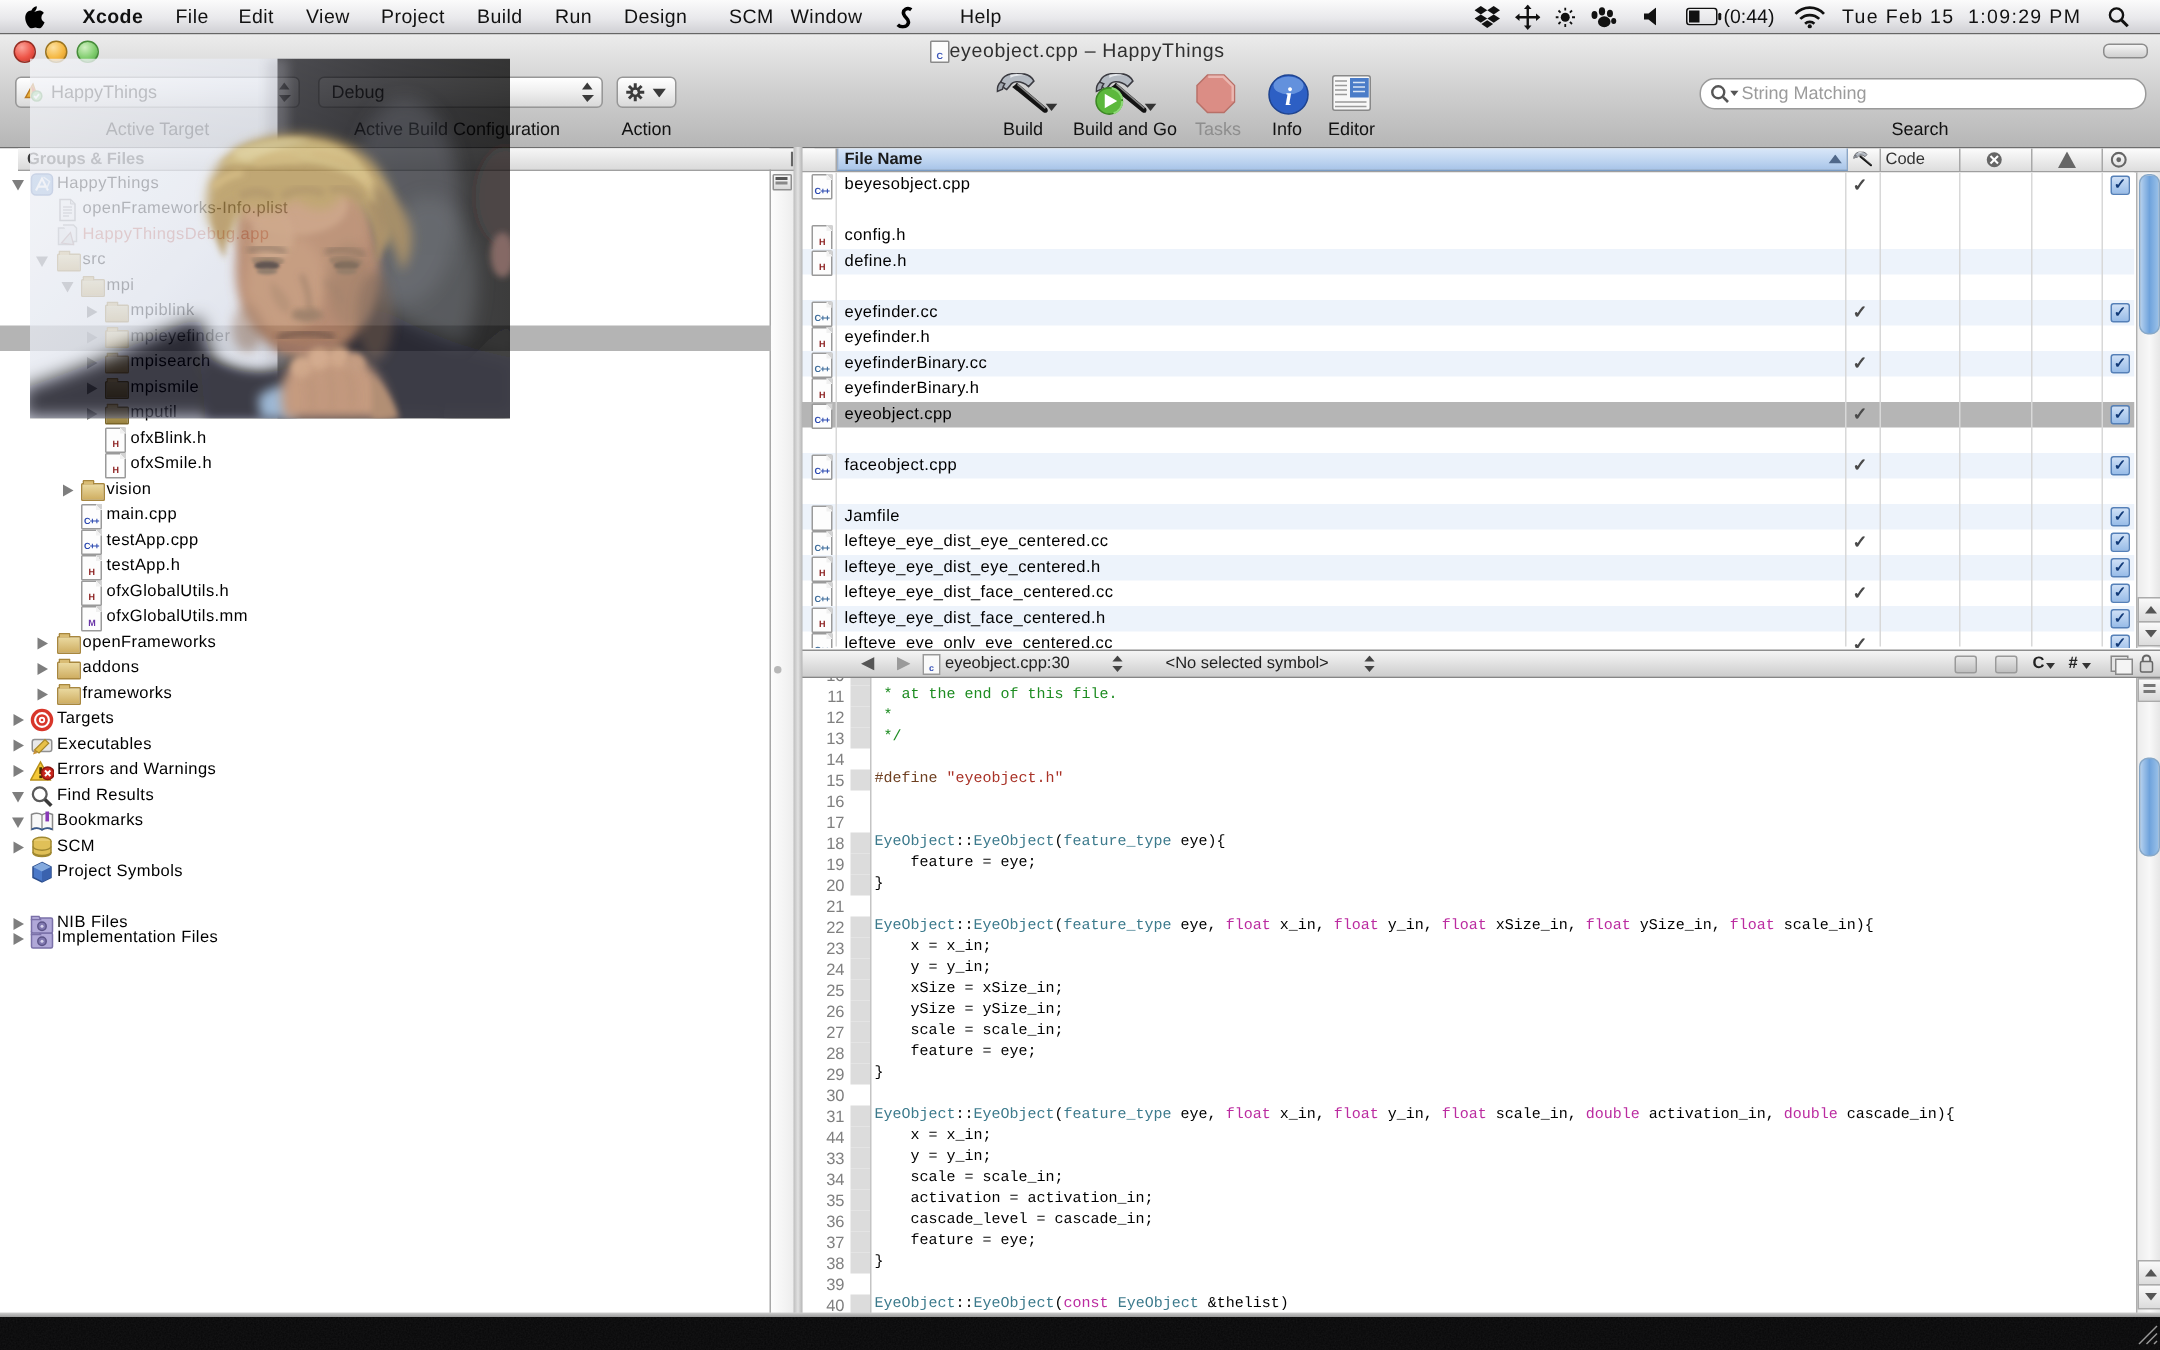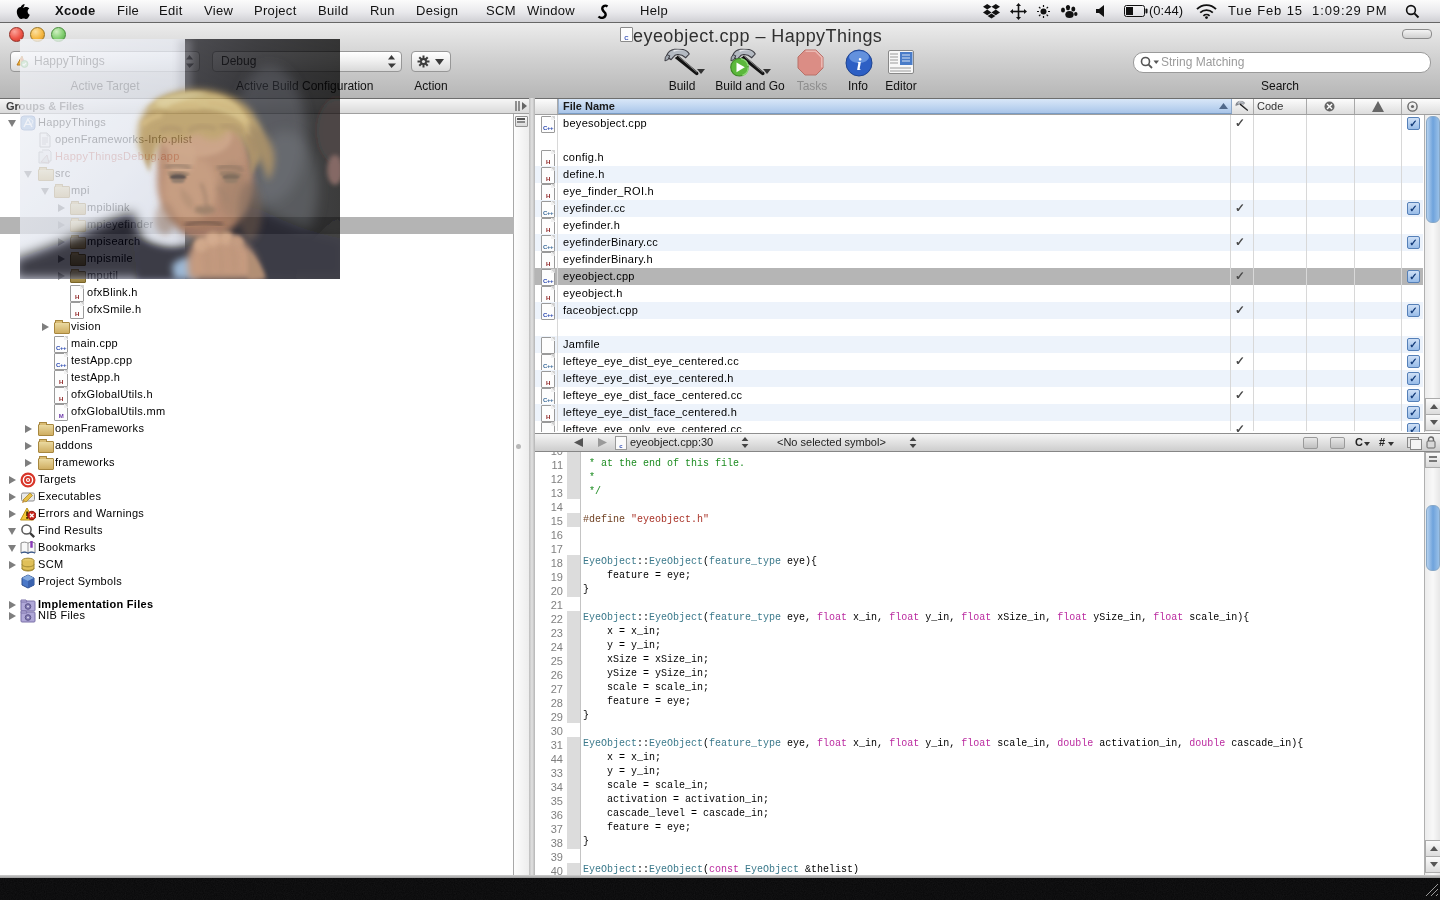--- a/index.html
+++ b/index.html
@@ -7,28 +7,28 @@
 .ab{position:absolute;}
 
 #menubar{left:0;top:0;width:1440px;height:22px;
  background:linear-gradient(#fbfbfb,#e9e9ec 55%,#d0d0d4);border-bottom:1px solid #666;}
 .mi{position:absolute;top:0;height:22px;line-height:22px;font-size:13px;color:#111;letter-spacing:0.3px;}
 .mir{position:absolute;top:0;height:22px;line-height:22px;font-size:13px;color:#111;letter-spacing:0.9px;}
 
 #toolbar{left:0;top:23px;width:1440px;height:75px;
  background:linear-gradient(#ececec,#d2d2d2 45%,#b6b6b6);border-bottom:1px solid #6e6e6e;}
 .tl{position:absolute;top:3.5px;width:13px;height:13px;border-radius:50%;}
-#title{position:absolute;top:3px;left:633px;font-size:18px;color:#303030;letter-spacing:0.45px;}
+#title{position:absolute;top:3px;left:633px;font-size:13px;color:#303030;letter-spacing:0.45px;}
 .popup{position:absolute;top:28px;height:19px;border:1px solid #979797;border-radius:4px;
  background:linear-gradient(#ffffff,#f0f0f0 45%,#d9d9d9);font-size:12px;color:#222;}
 .pstep{position:absolute;right:5px;top:2px;width:9px;height:15px;}
 .lab{position:absolute;top:56px;font-size:12px;color:#111;text-align:center;}
 
 #sidebar{left:0;top:99px;width:513px;height:778px;background:#fff;border-right:1px solid #a8a8a8;}
-#gfhead{left:0;top:99px;width:531px;height:14px;
+#gfhead{left:12px;top:99px;width:531px;height:14px;
  background:linear-gradient(#f6f6f6,#dadada);border-bottom:1px solid #a0a0a0;}
 #strip{left:514px;top:114px;width:16px;height:763px;
  background:linear-gradient(90deg,#fdfdfd,#ececec);border-right:1px solid #a8a8a8;}
 .trow{position:absolute;height:17px;line-height:17px;font-size:11px;color:#000;white-space:nowrap;letter-spacing:0.3px;}
 .tri{position:absolute;width:0;height:0;}
 .tri.r{border-left:7px solid #7e7e7e;border-top:4.5px solid transparent;border-bottom:4.5px solid transparent;}
 .tri.d{border-top:7px solid #7e7e7e;border-left:4.5px solid transparent;border-right:4.5px solid transparent;}
 #selrow{left:0;top:217px;width:514px;height:17px;background:#b4b4b4;}
 
 #listhead{left:531px;top:99px;width:909px;height:15px;background:linear-gradient(#fcfcfc,#dddddd);border-bottom:1px solid #9f9f9f;}
@@ -542,21 +542,21 @@
 <div class="trow ab" style="left:0;top:573.0px;width:513px;">
 <span style="position:absolute;left:20px;top:0.5px;width:16px;height:16px;">
       <svg width="16" height="16" viewBox="0 0 16 16" style="position:absolute;left:0;top:0;">
         <path d="M8 1l6 3v7l-6 3-6-3V4z" fill="#4a78c8" stroke="#2c4e8c"></path>
         <path d="M8 1l6 3-6 3-6-3z" fill="#84aade"></path>
         <path d="M8 7v7l6-3V4z" fill="#3a62ae"></path>
       </svg>
     </span>
 <span style="position:absolute;left:38px;">Project Symbols</span>
 </div>
-<div class="trow ab" style="left:0;top:596px;width:513px;font-weight:bold;">
+<div class="trow ab" style="left:0;top:617px;width:513px;">
 <span class="tri r" style="left:9px;top:4.5px;"></span>
 <span style="position:absolute;left:20px;top:0.5px;width:16px;height:16px;">
       <svg width="16" height="16" viewBox="0 0 16 16" style="position:absolute;left:0;top:0;">
         <rect x="1" y="4" width="14" height="10" rx="1" fill="#b0a8d8" stroke="#7a70a8"></rect>
         <path d="M1 5v-2h5l1 2z" fill="#c0b8e4" stroke="#7a70a8"></path>
         <circle cx="8" cy="9.5" r="2.8" fill="#8078b0" stroke="#5c5488"></circle>
         <circle cx="8" cy="9.5" r="1" fill="#d8d4ec"></circle>
       </svg>
     </span>
 <span style="position:absolute;left:38px;">Implementation Files</span>
@@ -637,29 +637,20 @@
 </div>
 <div class="lrow alt" style="top:51px;">
 <span style="position:absolute;left:9px;top:1px;width:16px;height:16px;">
         <span class="dic" style="left:1px;top:0px;">
           <span class="fold"></span>
           <i style="color:#8c2020">H</i>
         </span>
       </span>
 <span style="position:absolute;left:32px;">define.h</span>
 </div>
-<div class="lrow" style="top:68px;">
-<span style="position:absolute;left:9px;top:1px;width:16px;height:16px;">
-        <span class="dic" style="left:1px;top:0px;">
-          <span class="fold"></span>
-          <i style="color:#8c2020">H</i>
-        </span>
-      </span>
-<span style="position:absolute;left:32px;">eye_finder_ROI.h</span>
-</div>
 <div class="lrow alt" style="top:85px;">
 <span style="position:absolute;left:9px;top:1px;width:16px;height:16px;">
         <span class="dic" style="left:1px;top:0px;">
           <span class="fold"></span>
           <i style="color:#3a6a9a">C++</i>
         </span>
       </span>
 <span style="position:absolute;left:32px;">eyefinder.cc</span>
 <span class="chk" style="left:704px;top:0px;">✓</span>
 <span class="cbx" style="left:876px;top:2px;">✓</span>
@@ -696,29 +687,20 @@
 <div class="lrow sel" style="top:153px;">
 <span style="position:absolute;left:9px;top:1px;width:16px;height:16px;">
         <span class="dic" style="left:1px;top:0px;">
           <span class="fold"></span>
           <i style="color:#2a48b0">C++</i>
         </span>
       </span>
 <span style="position:absolute;left:32px;">eyeobject.cpp</span>
 <span class="chk" style="left:704px;top:0px;">✓</span>
 <span class="cbx" style="left:876px;top:2px;">✓</span>
-</div>
-<div class="lrow" style="top:170px;">
-<span style="position:absolute;left:9px;top:1px;width:16px;height:16px;">
-        <span class="dic" style="left:1px;top:0px;">
-          <span class="fold"></span>
-          <i style="color:#8c2020">H</i>
-        </span>
-      </span>
-<span style="position:absolute;left:32px;">eyeobject.h</span>
 </div>
 <div class="lrow alt" style="top:187px;">
 <span style="position:absolute;left:9px;top:1px;width:16px;height:16px;">
         <span class="dic" style="left:1px;top:0px;">
           <span class="fold"></span>
           <i style="color:#2a48b0">C++</i>
         </span>
       </span>
 <span style="position:absolute;left:32px;">faceobject.cpp</span>
 <span class="chk" style="left:704px;top:0px;">✓</span>

